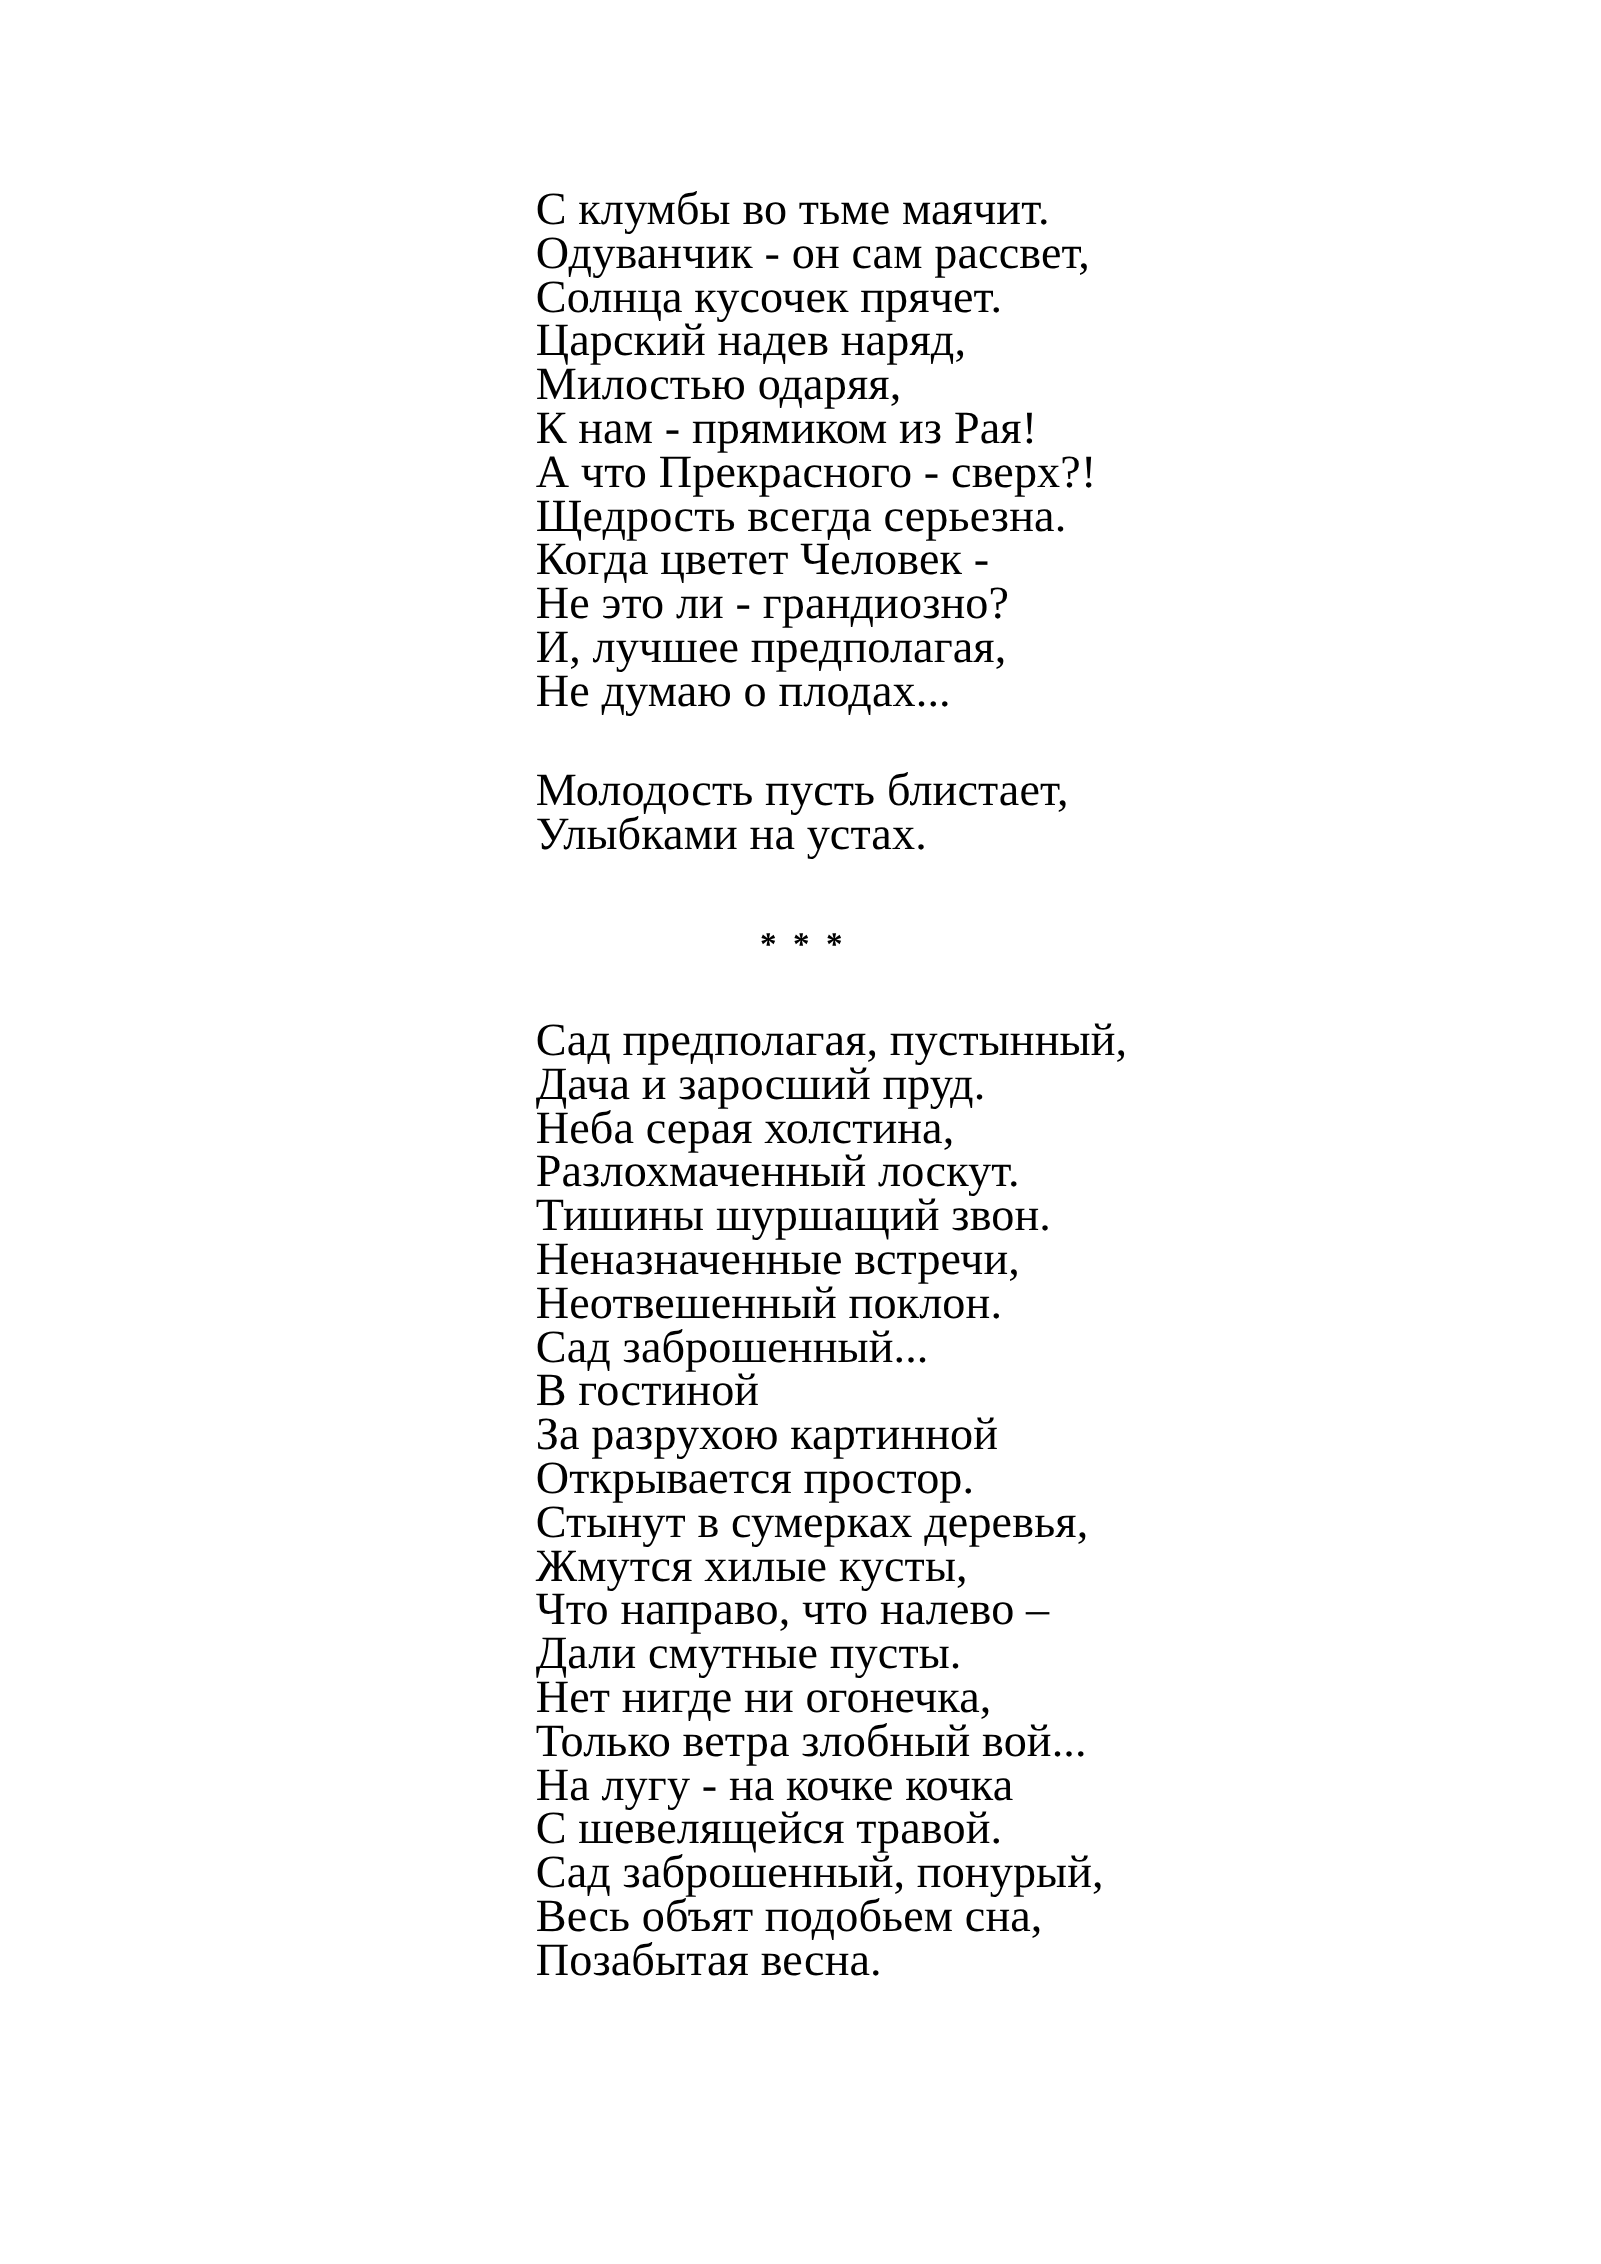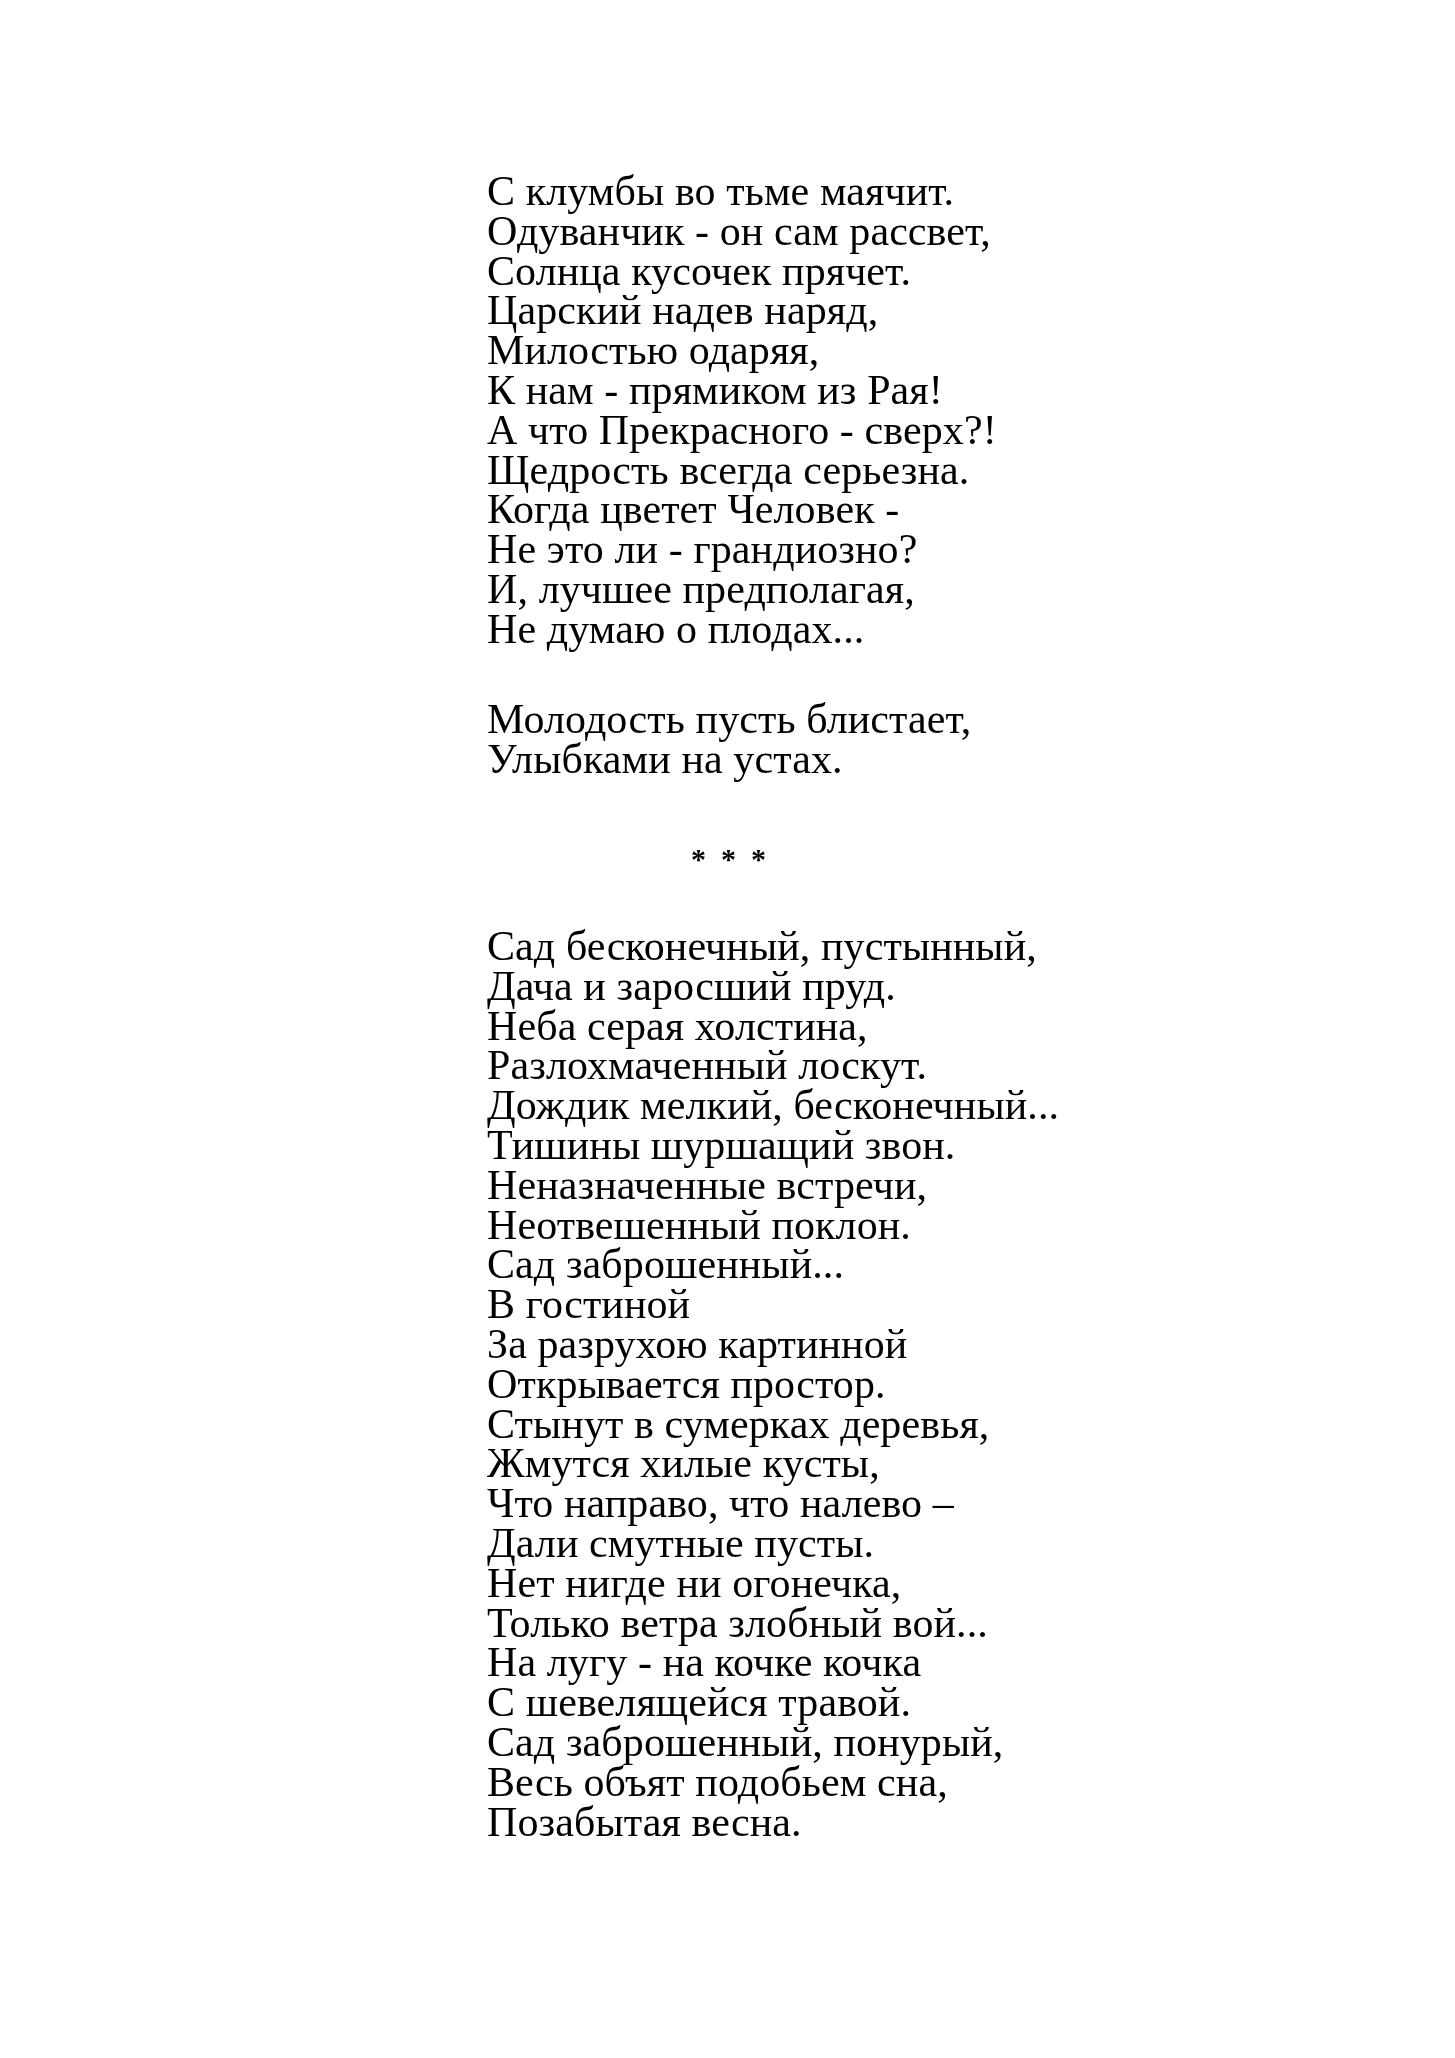--- a/index.html
+++ b/index.html
@@ -73,25 +73,24 @@
   </div>
 
   <div class="stanza" id="stanza-2">
     <span class="line">Молодость пусть блистает,</span>
     <span class="line">Улыбками на устах.</span>
   </div>
 
   <div class="separator">*  *  *</div>
 
   <div class="stanza" id="stanza-3">
-    <span class="line">Сад бесконечный, пустынный,</span>
+    <span class="line">Сад предполагая, пустынный,</span>
     <span class="line">Дача и заросший пруд.</span>
     <span class="line">Неба серая холстина,</span>
     <span class="line">Разлохмаченный лоскут.</span>
-    <span class="line">Дождик мелкий, бесконечный...</span>
     <span class="line">Тишины шуршащий звон.</span>
     <span class="line">Неназначенные встречи,</span>
     <span class="line">Неотвешенный поклон.</span>
     <span class="line">Сад заброшенный...</span>
     <span class="line">В гостиной</span>
     <span class="line">За разрухою картинной</span>
     <span class="line">Открывается простор.</span>
     <span class="line">Стынут в сумерках деревья,</span>
     <span class="line">Жмутся хилые кусты,</span>
     <span class="line">Что направо, что налево –</span>

